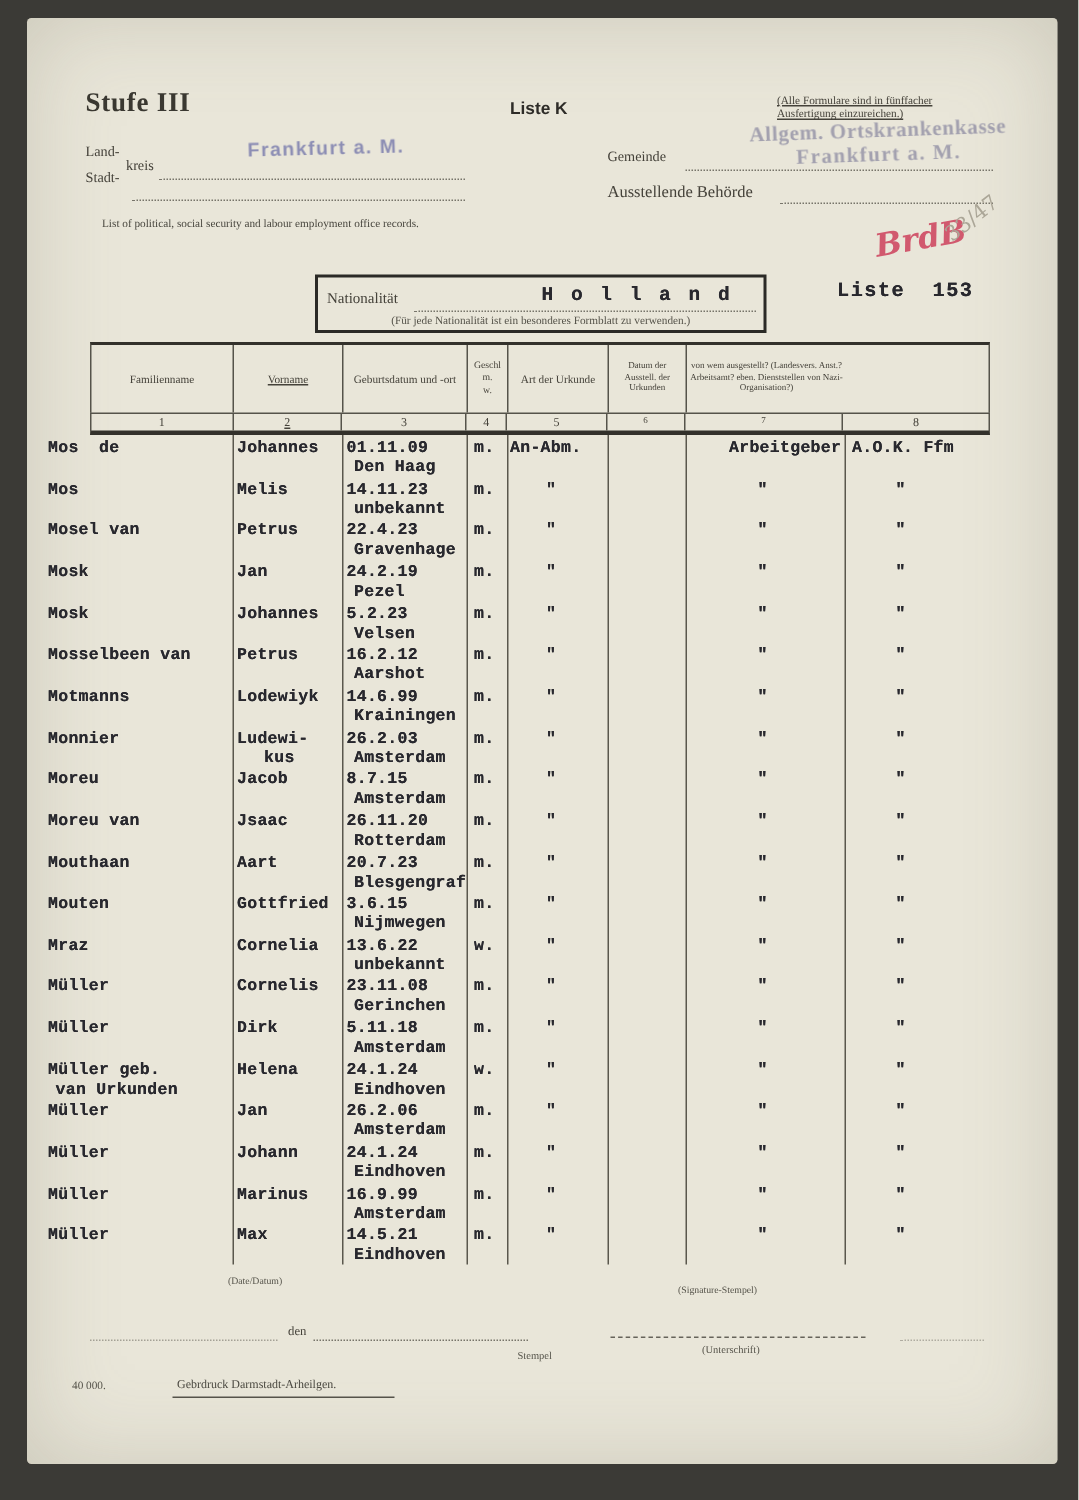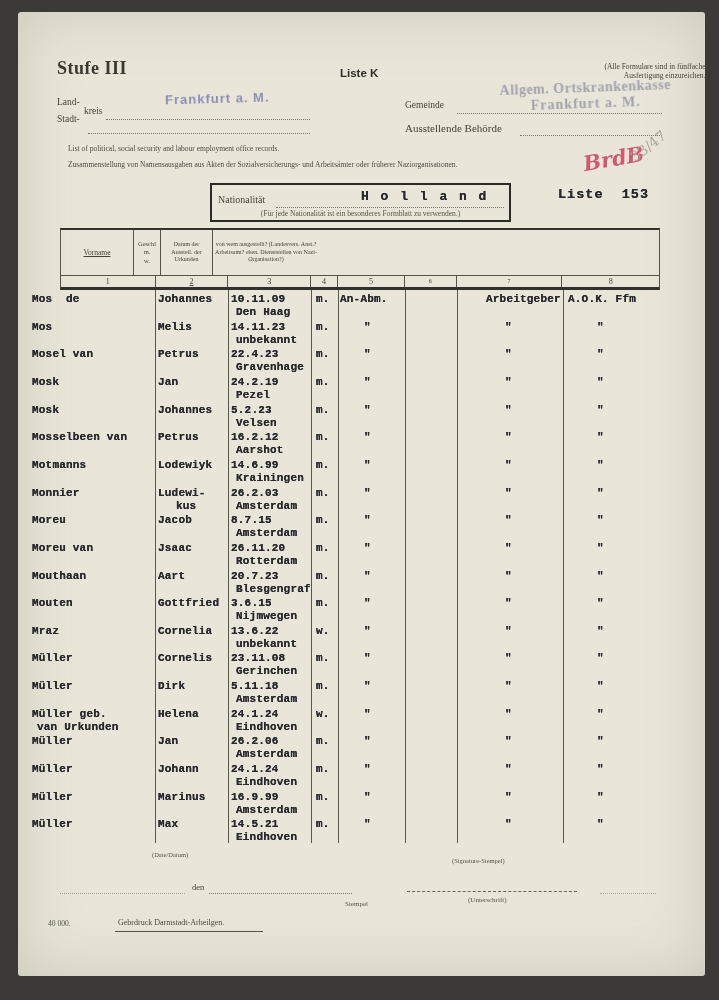--- a/index.html
+++ b/index.html
@@ -48,21 +48,21 @@
   .small{font-size:7.5px;color:#4a4840;}
 </style>
 </head>
 <body>
 
 <div class="page">
   <div class="paper"></div>
 
   <div class="a printed" style="left:57px;top:58px;font-size:18px;font-weight:700;letter-spacing:.5px;color:#3a3831;">Stufe III</div>
   <div class="a" style="left:340px;top:67px;font-family:'Liberation Sans',sans-serif;font-size:11.5px;font-weight:700;color:#2e2c28;">Liste K</div>
-  <div class="a" style="left:540px;top:62px;width:168px;text-align:right;font-size:7.5px;line-height:1.25;color:#45423a;">
+  <div class="a" style="left:518px;top:62px;width:168px;text-align:left;font-size:7.5px;line-height:1.25;color:#45423a;text-decoration:underline;">
     <span>(Alle Formulare sind in fünffacher</span><br>
     <span>Ausfertigung einzureichen.)</span>
   </div>
 
   <div class="a printed" style="left:57px;top:97px;font-size:9.5px;">Land-</div>
   <div class="a printed" style="left:57px;top:114px;font-size:9.5px;">Stadt-</div>
   <div class="a printed" style="left:84px;top:106px;font-size:9.5px;">kreis</div>
   <div class="a dotl" style="left:106px;top:118px;width:204px;"></div>
   <div class="a dotl" style="left:88px;top:132px;width:222px;"></div>
   <div class="a stamp stamp-blue" style="left:165px;top:91px;font-size:13px;letter-spacing:1px;transform:rotate(-1.5deg);">Frankfurt a. M.</div>
@@ -70,43 +70,51 @@
   <div class="a printed" style="left:405px;top:100px;font-size:9.5px;">Gemeinde</div>
   <div class="a dotl" style="left:457px;top:112px;width:205px;"></div>
   <div class="a printed" style="left:405px;top:122px;font-size:11px;">Ausstellende Behörde</div>
   <div class="a dotl" style="left:520px;top:134px;width:142px;"></div>
   <div class="a" style="left:478px;top:80px;width:215px;text-align:center;transform:rotate(-2deg);">
     <div class="stamp stamp-gray" style="font-size:14px;letter-spacing:.5px;">Allgem. Ortskrankenkasse</div>
     <div class="stamp stamp-gray" style="font-size:14px;letter-spacing:1px;">Frankfurt a. M.</div>
   </div>
 
   <div class="a small" style="left:68px;top:144px;">List of political, social security and labour employment office records.</div>
-  <div class="a small" style="left:68px;top:160px;">Zusammenstellung von Namensausgaben aus Akten der Sozialversicherungs- und Arbeitsämter oder früherer Naziorganisationen.</div>
 
   <div class="a" style="left:583px;top:146px;font-family:'DejaVu Serif',serif;font-style:italic;font-weight:700;font-size:21px;color:#cf4a63;transform:rotate(-10deg);opacity:.9;">BrdB</div>
   <div class="a" style="left:628px;top:138px;font-family:'DejaVu Serif',serif;font-size:14px;color:#aba697;transform:rotate(-38deg);">33/47</div>
 
   <div class="natbox"></div>
   <div class="a printed" style="left:218px;top:194px;font-size:10px;">Nationalität</div>
   <div class="a dotl" style="left:276px;top:206px;width:228px;"></div>
   <div class="a typed" style="left:333px;top:189px;font-size:13px;letter-spacing:2px;padding-left:28px;">H o l l a n d</div>
   <div class="a tiny" style="left:213px;top:209px;width:295px;text-align:center;font-size:7.5px;">(Für jede Nationalität ist ein besonderes Formblatt zu verwenden.)</div>
   <div class="a typed" style="left:558px;top:187px;font-size:13.5px;letter-spacing:1px;">Liste  153</div>
 
   <div class="thead">
+    <div class="hc w1">
+        <span>Familienname</span>
+      </div>
     <div class="hc w2">
         <span>Vorname</span>
+      </div>
+    <div class="hc w3">
+        <span>Geburtsdatum und -ort</span>
       </div>
     <div class="hc w4">
       <span>
           <span class="stack">Geschl</span>
           <span class="stack">m.</span>
           <span class="stack">w.</span>
         </span>
     </div>
+    <div class="hc w5">
+        <span>Art der Urkunde</span>
+      </div>
     <div class="hc w6">
         <span>Datum der Ausstell. der Urkunden</span>
       </div>
     <div class="hc w7">
         <span>von wem ausgestellt? (Landesvers. Anst.? Arbeitsamt? eben. Dienststellen von Nazi-Organisation?)</span>
       </div>
   </div>
   <div class="tnums">
     <div class="hc w1 nc">1</div>
     <div class="hc w2 nc">2</div>
@@ -123,21 +131,21 @@
   <div class="vline" style="left:311px;"></div>
   <div class="vline" style="left:338px;"></div>
   <div class="vline" style="left:405px;"></div>
   <div class="vline" style="left:457px;"></div>
   <div class="vline" style="left:563px;"></div>
 
   <div class="tbody">
       <div class="trow" style="top: 3px;">
         <span class="tcell typed c-family">Mos  de</span>
         <span class="tcell typed c-given">Johannes</span>
-        <span class="tcell typed c-date">10.11.09</span>
+        <span class="tcell typed c-date">01.11.09</span>
         <span class="tcell typed c-place">Den Haag</span>
         <span class="tcell typed c-sex">m.</span>
         <span class="tcell typed c-art">An-Abm.</span>
         <span class="tcell typed c-issuer">Arbeitgeber</span>
         <span class="tcell typed c-storage">A.O.K. Ffm</span>
       </div>
       <div class="trow" style="top: 30.65px;">
         <span class="tcell typed c-family">Mos</span>
         <span class="tcell typed c-given">Melis</span>
         <span class="tcell typed c-date">14.11.23</span>

